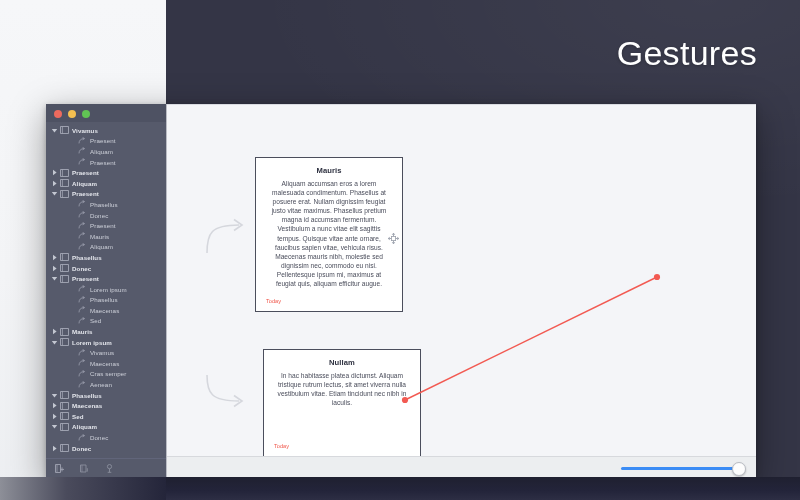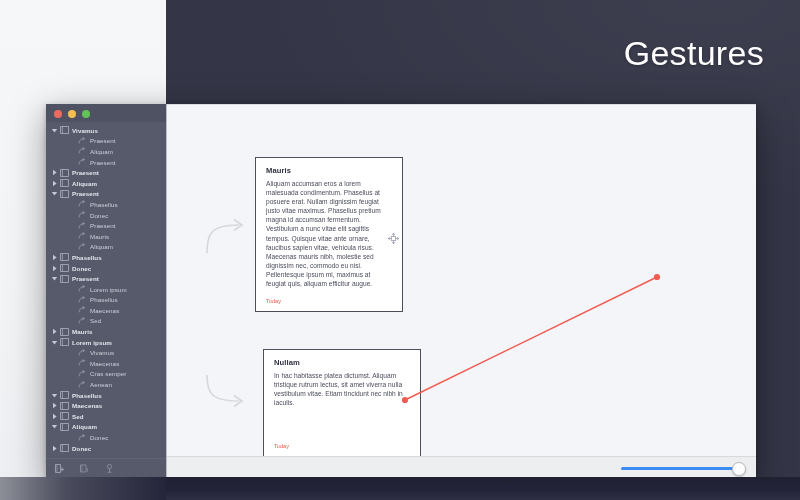--- a/index.html
+++ b/index.html
@@ -36,40 +36,41 @@
     background: linear-gradient(180deg,#1f2030 0%, #23243a 60%, #2d2e44 100%);
   }
   .backdrop-dark-bottom.left-fade {
     left: 0; width: 166px;
     background: linear-gradient(90deg,#8d8f98 0%, #4a4b5c 40%, #24253a 100%);
   }
 
   
   .slide-title {
     position: absolute;
-    right: 36px;
+    right: 43px;
     top: 36px;
     color: #ffffff;
     font-size: 34px;
     font-weight: 300;
     letter-spacing: 0.3px;
     line-height: 1;
     text-shadow: 0 1px 3px rgba(0,0,0,0.25);
   }
 
   
   .app-window {
     position: absolute;
     left: 46px;
     top: 104px;
     width: 710px;
     height: 374px;
     box-shadow: 0 10px 34px rgba(0,0,0,0.38), 0 2px 6px rgba(0,0,0,0.25);
     background: #f4f5f8;
     overflow: hidden;
+    text-align: center;
   }
 
   
   .sidebar {
     position: absolute;
     left: 0; top: 0;
     width: 120px;
     height: 374px;
     background: #565a6b;
     overflow: hidden;

